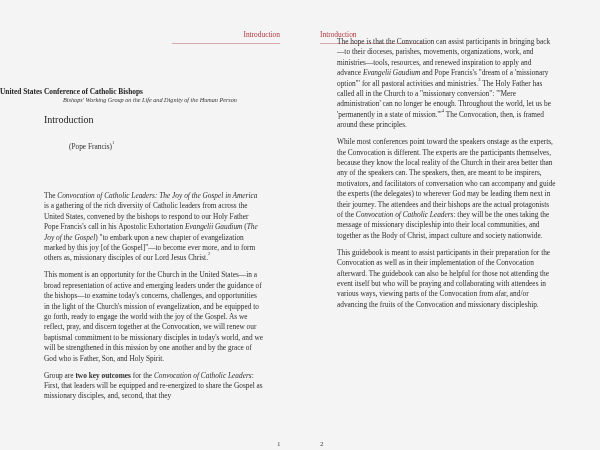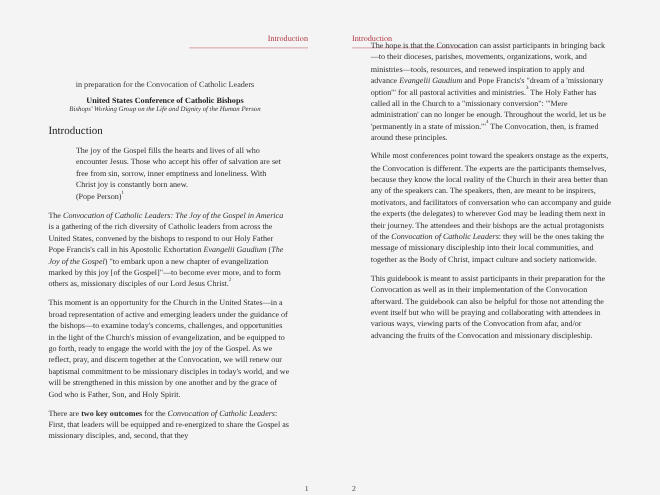--- a/index.html
+++ b/index.html
@@ -28,21 +28,21 @@
 
   .title {
     position:absolute; top:38px; left:0; width:300px; text-align:center;
     font-size:15px; font-weight:bold; color:#a8323a; letter-spacing:-0.1px;
   }
   .subtitle {
     position:absolute; top:56px; left:0; width:300px; text-align:center;
     font-size:7.4px; color:#333;
   }
   .org {
-    position:absolute; top:71px; left:0; width:300px; text-align:center;
+    position:absolute; top:71px; left:0; width:300px; text-align:left;
     font-size:7.4px; font-weight:bold; color:#222;
   }
   .group {
     position:absolute; top:80px; left:0; width:300px; text-align:center;
     font-size:6.2px; font-style:italic; color:#333;
   }
   .section-heading {
     position:absolute; top:98px; left:44px;
     font-size:10px; color:#222;
   }
@@ -66,35 +66,34 @@
   .left .page-num { left:277px; }
   .right .page-num { left:20px; }
 </style>
 </head>
 <body>
 
 <div class="page left">
   <div class="running-head">Introduction</div>
   <div class="running-rule"></div>
 
-  <div class="subtitle">in preparation for the Convocation of Catholic Leaders</div>
   <div class="org">United States Conference of Catholic Bishops</div>
   <div class="group">Bishops' Working Group on the Life and Dignity of the Human Person</div>
 
   <div class="section-heading">Introduction</div>
 
   <div class="quote">
-    <span>The joy of the Gospel fills the hearts and lives of all who encounter Jesus. Those who accept his offer of salvation are set free from sin, sorrow, inner emptiness and loneliness. With Christ joy is constantly born anew.</span><br>
-    <span>(Pope Person)</span><sup>1</sup>
+    <br>
+    <span>(Pope Francis)</span><sup>1</sup>
   </div>
 
   <div class="text left-body">
     <p><span>The </span><i>Convocation of Catholic Leaders: The Joy of the Gospel in America</i><span> is a gathering of the rich diversity of Catholic leaders from across the United States, convened by the bishops to respond to our Holy Father Pope Francis's call in his Apostolic Exhortation </span><i>Evangelii Gaudium</i><span> (</span><i>The Joy of the Gospel</i><span>) "to embark upon a new chapter of evangelization marked by this joy [of the Gospel]"—to become ever more, and to form others as, missionary disciples of our Lord Jesus Christ.</span><sup>2</sup></p>
     <p>This moment is an opportunity for the Church in the United States—in a broad representation of active and emerging leaders under the guidance of the bishops—to examine today's concerns, challenges, and opportunities in the light of the Church's mission of evangelization, and be equipped to go forth, ready to engage the world with the joy of the Gospel. As we reflect, pray, and discern together at the Convocation, we will renew our baptismal commitment to be missionary disciples in today's world, and we will be strengthened in this mission by one another and by the grace of God who is Father, Son, and Holy Spirit.</p>
-    <p><span>There are </span><b>two key outcomes</b><span> for the </span><i>Convocation of Catholic Leaders</i><span>: First, that leaders will be equipped and re-energized to share the Gospel as missionary disciples, and, second, that they</span></p>
+    <p><span>Group are </span><b>two key outcomes</b><span> for the </span><i>Convocation of Catholic Leaders</i><span>: First, that leaders will be equipped and re-energized to share the Gospel as missionary disciples, and, second, that they</span></p>
   </div>
 
   <div class="page-num">1</div>
 </div>
 
 <div class="page right">
   <div class="running-head">Introduction</div>
   <div class="running-rule"></div>
   <div class="page-num">2</div>
 </div>

